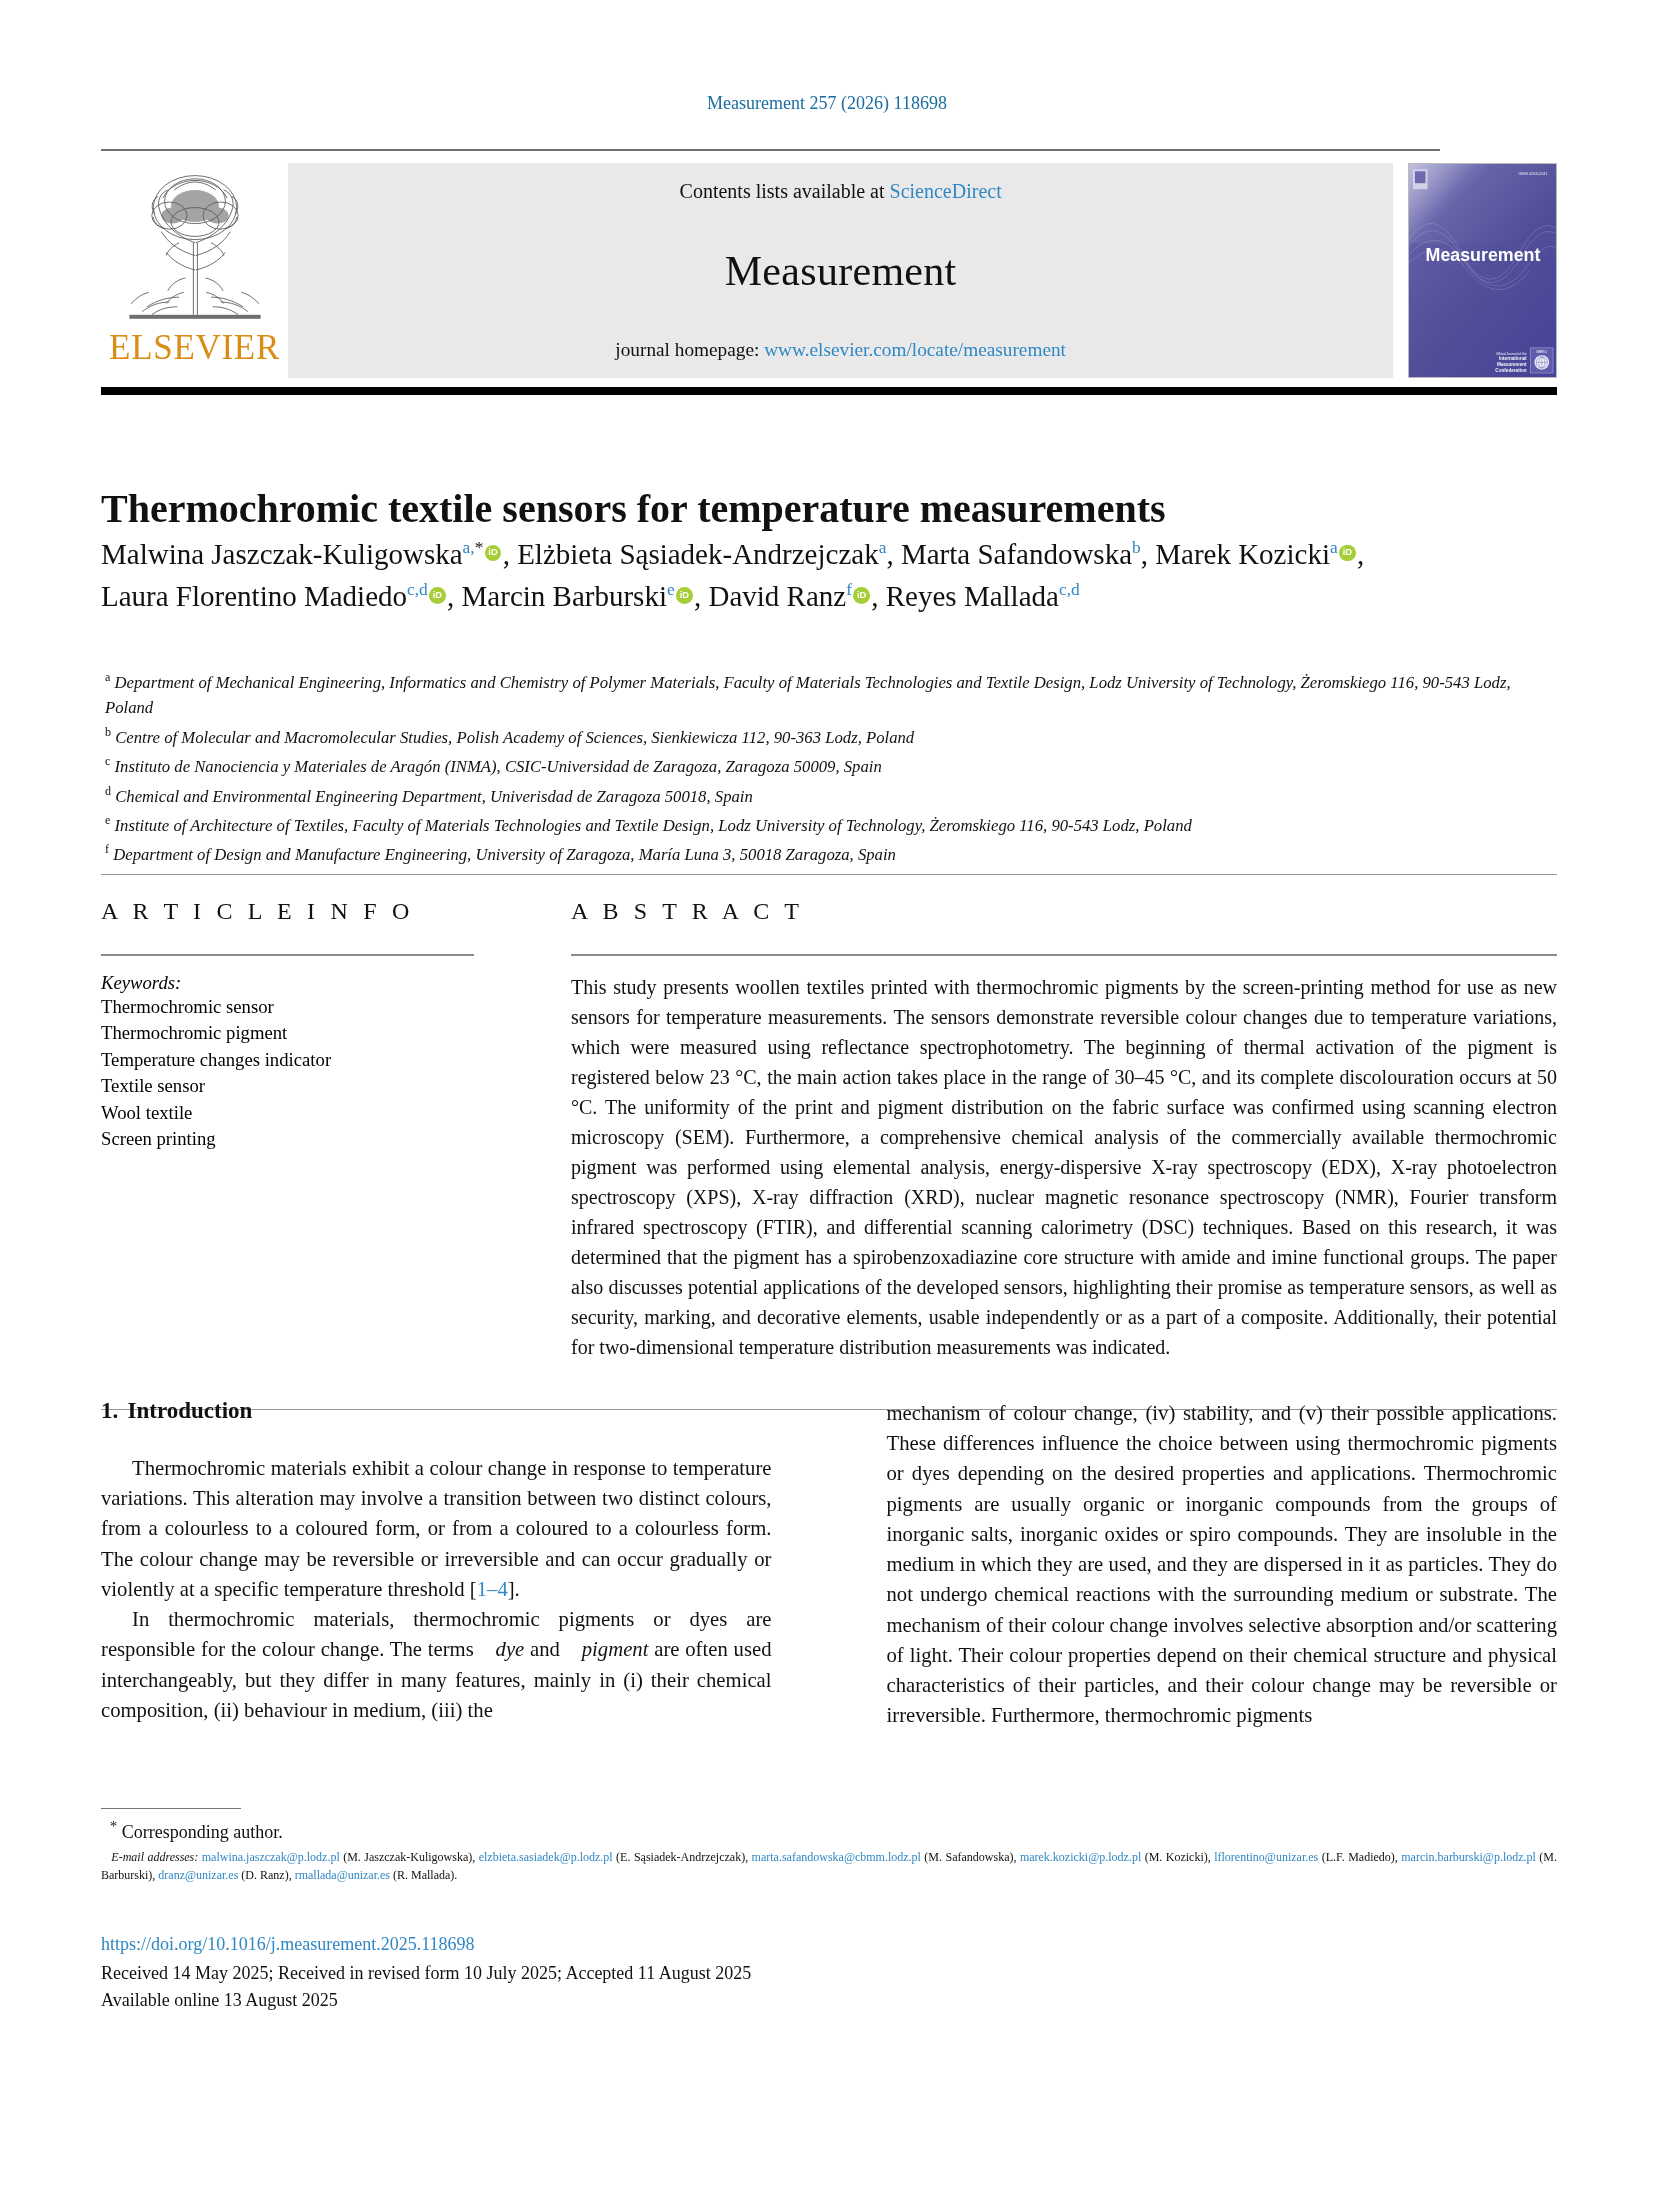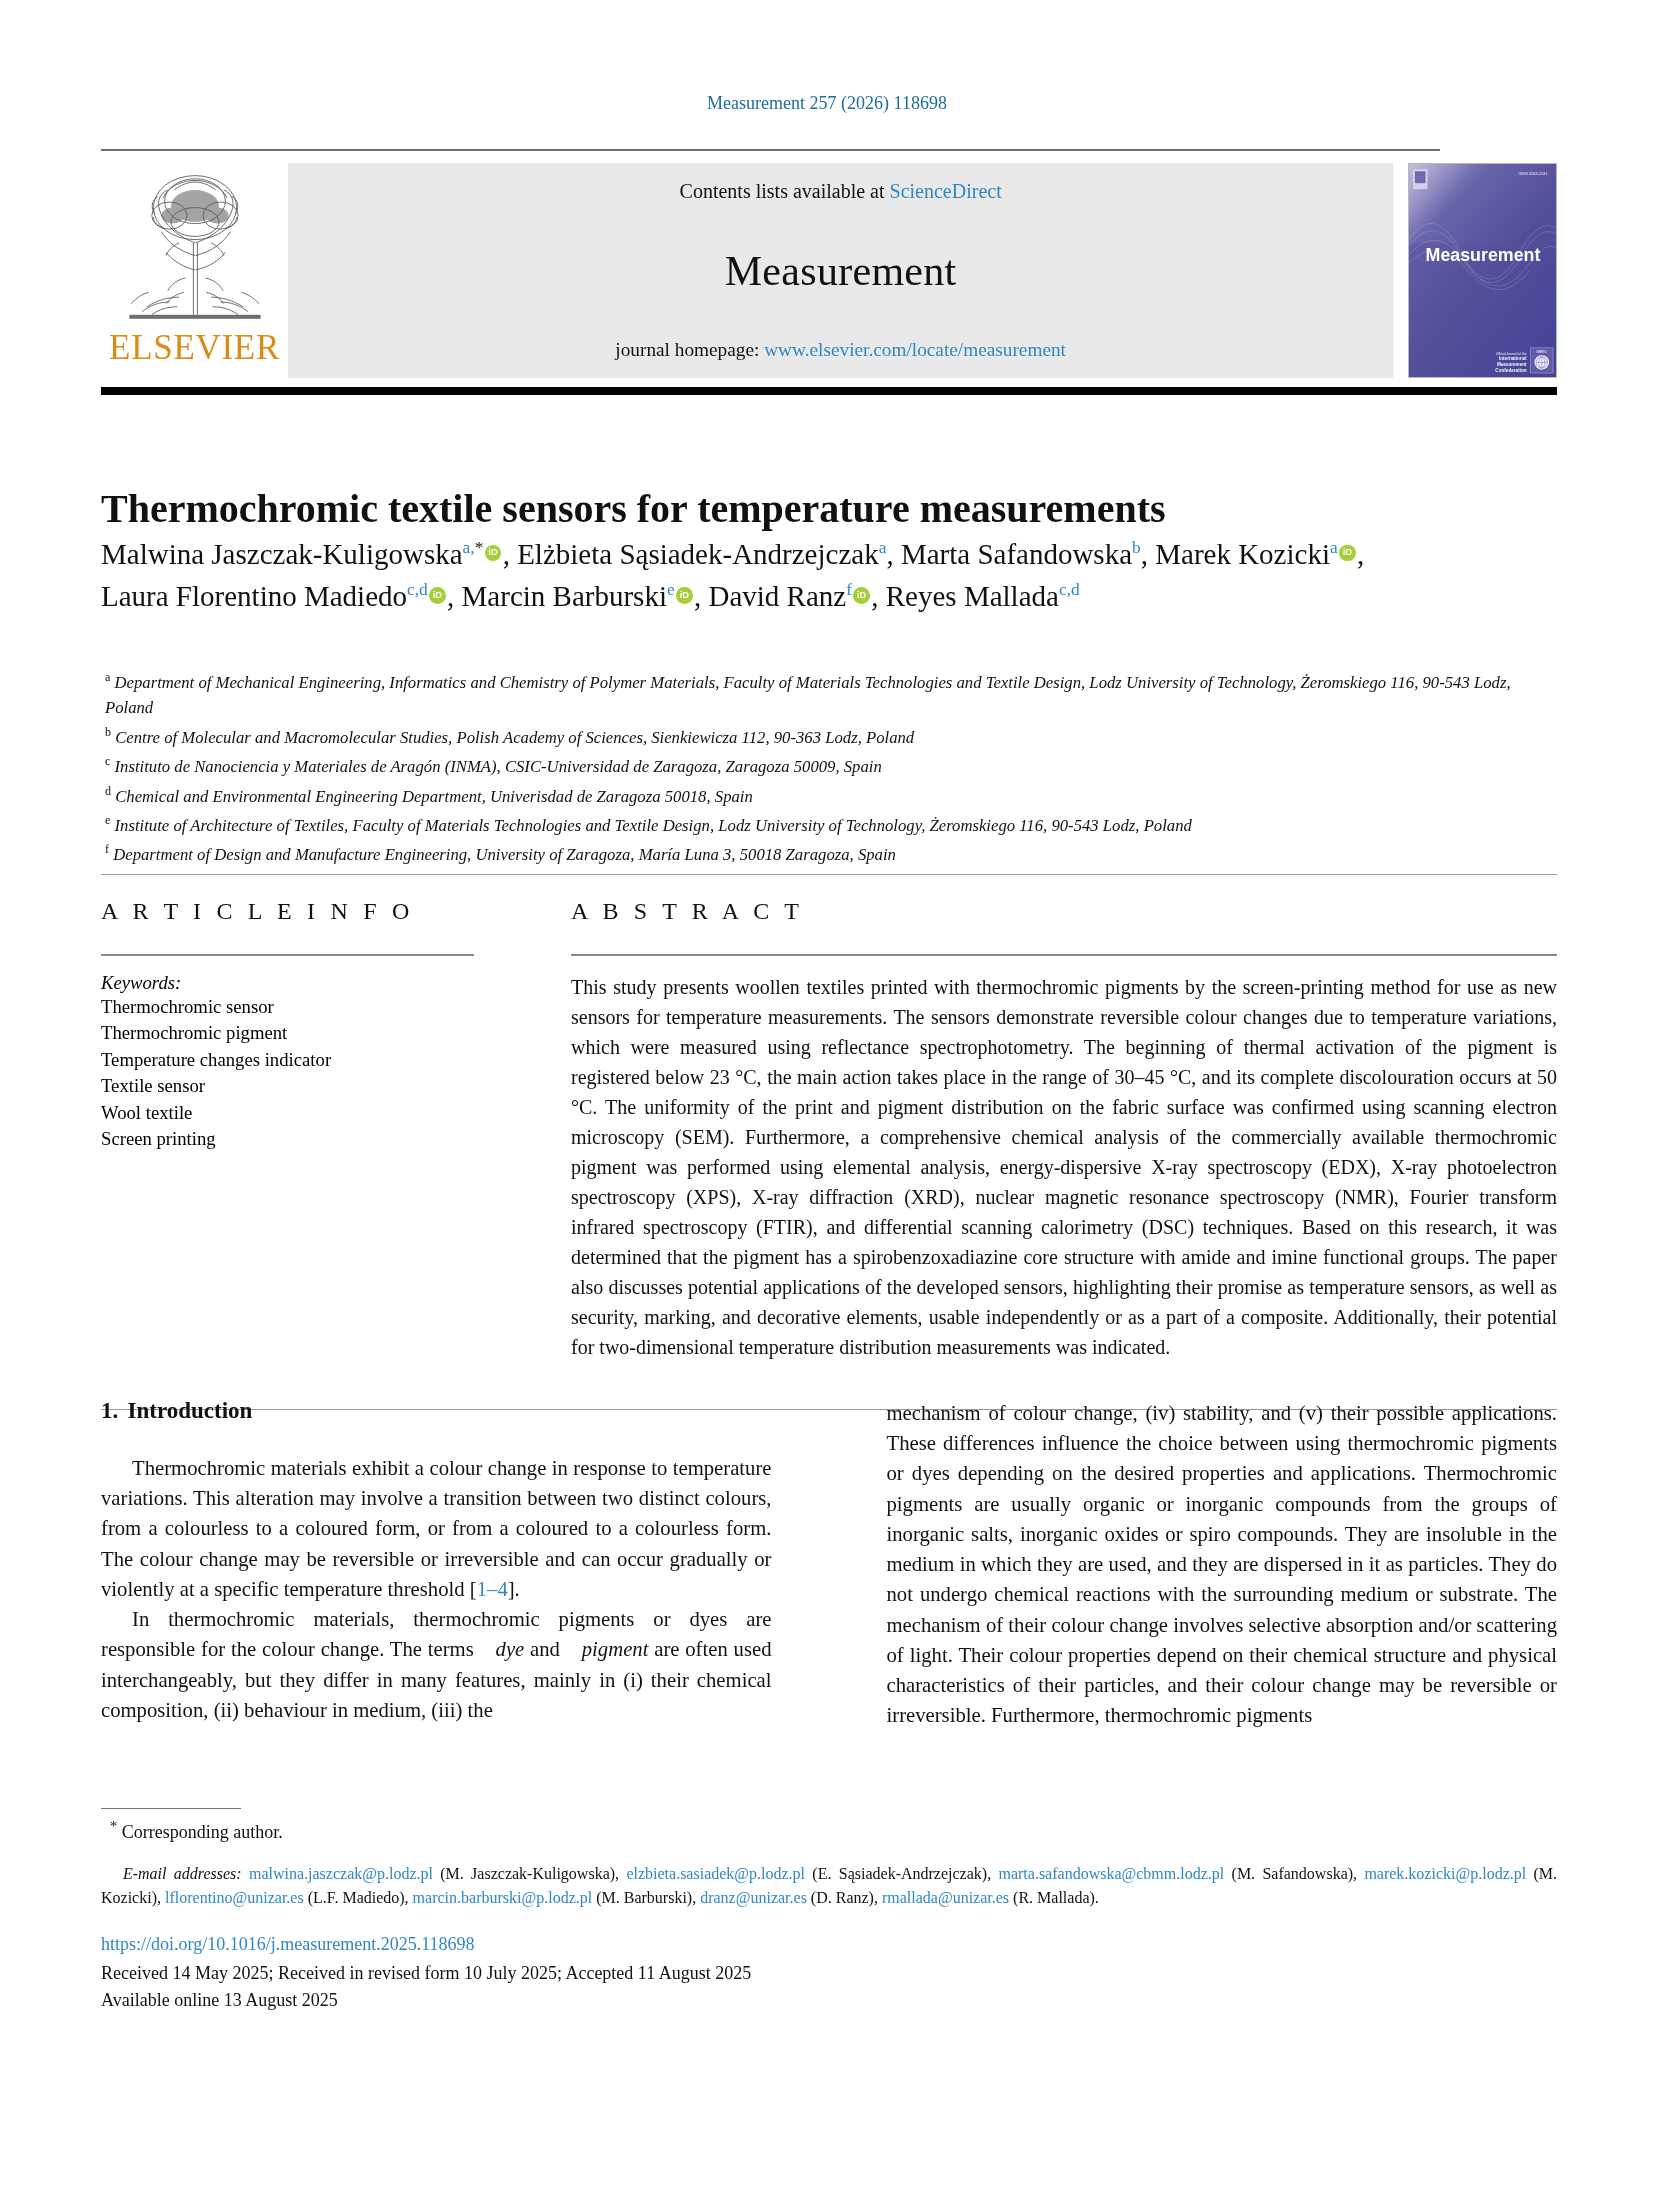--- a/index.html
+++ b/index.html
@@ -117,21 +117,21 @@
   .para { font-size:20.7px; line-height:1.46; text-align:justify; margin:0; color:#111; text-indent:31px; }
   .para + .para { margin-top:0; }
   .para a { color:#2f87c4; text-decoration:none; }
   .para i { font-style:italic;margin-left:16px; }
 
   
   .footnote { position:absolute; top:1808px; left:101px; width:1456px; }
   .fn-rule { width:140px; height:1.3px; background:#777; }
   .fn-line { font-size:18px; line-height:1.50; color:#111; margin-top:9.3px; }
   .fn-line sup { font-size:0.8em; vertical-align:super; line-height:0; }
-  .fn-emails { font-size:16px; line-height:1.54; text-align:justify; color:#111; margin-top:16px; }
+  .fn-emails { font-size:12px; line-height:1.54; text-align:justify; color:#111; margin-top:2px; }
   .fn-emails .lbl { font-style:italic; }
   .fn-emails a { color:#2f87c4; text-decoration:none; }
 
   .pubinfo { position:absolute; top:1931px; left:101px; width:1456px; font-size:18px; line-height:1.52; color:#111; }
   .pubinfo a { color:#2f87c4; text-decoration:none; }
   .doi-line { margin-bottom:1.3px; }
   .copyright { margin-top:6.7px; }
 </style>
 </head>
 <body>

